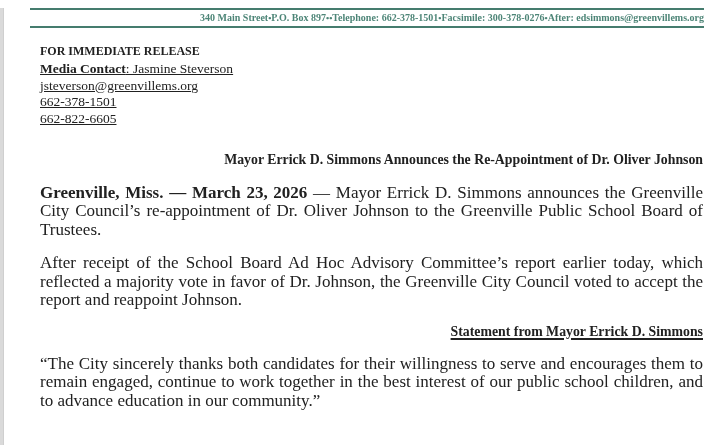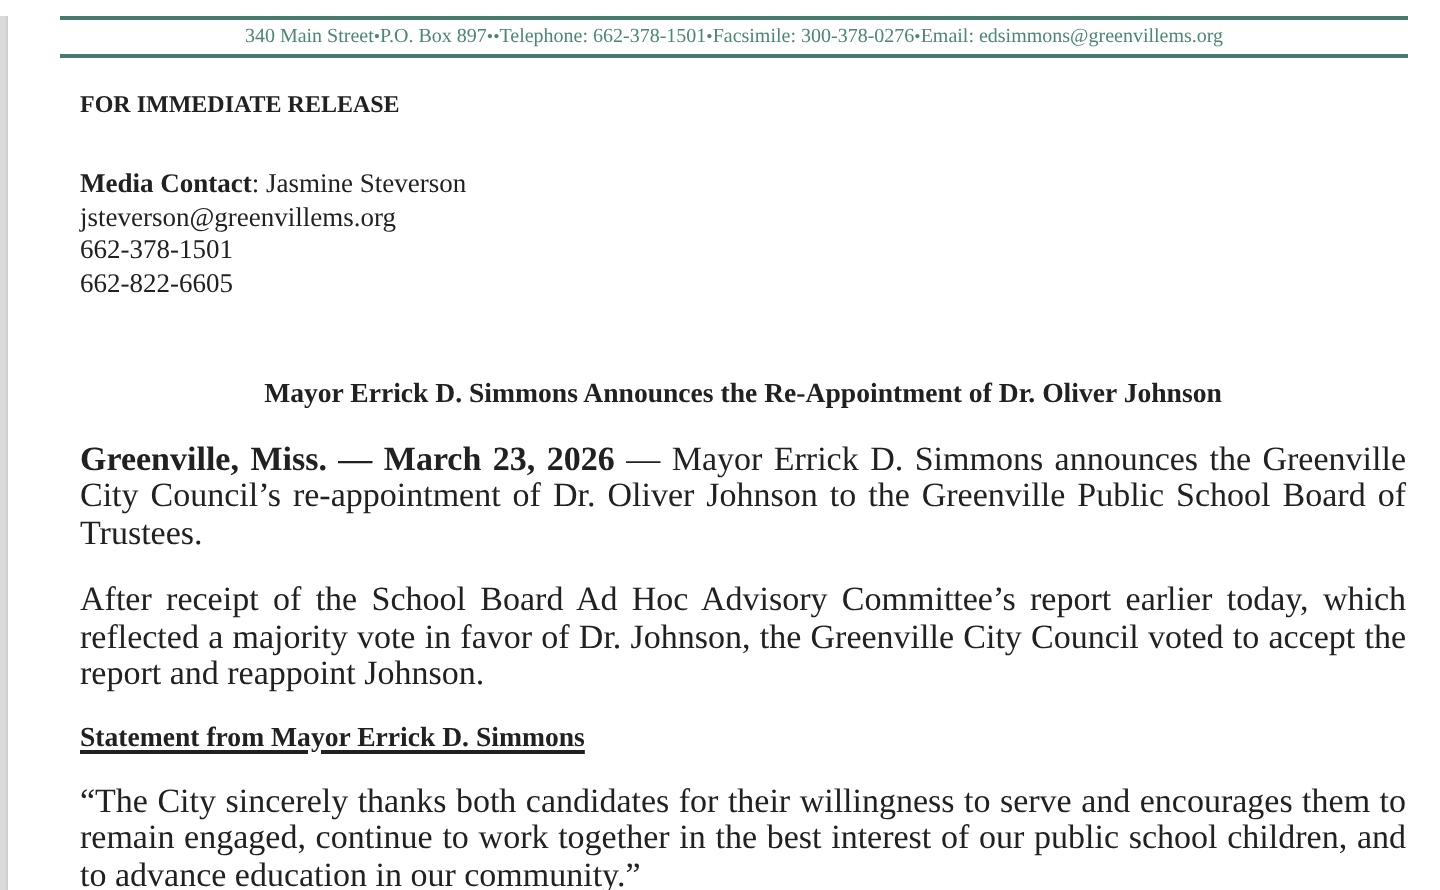--- a/index.html
+++ b/index.html
@@ -9,57 +9,57 @@
     width:720px; height:445px; overflow:hidden;
     font-family:"Liberation Serif","DejaVu Serif",serif;
     color:var(--ink);
   }
   .canvas { position:relative; width:720px; height:445px; background:#ffffff; }
   .edge-left { position:absolute; left:0; top:0; width:4px; height:445px; background:#dadada; border-right:1px solid #cfcfcf; }
 
   .letterhead { margin:8px 16px 0 30px; color:var(--green); }
   .lh-rule { height:2px; background:var(--rule); }
   .lh-text {
-    display:flex; justify-content:center; align-items:baseline;
+    display:flex; justify-content:flex-end; align-items:baseline;
     width:100%; white-space:nowrap; overflow:hidden;
-    font-size:10px; line-height:16px;
+    font-size:10px; line-height:16px;font-weight:bold;
   }
   .lh-seg { flex:0 0 auto; }
   .sep { flex:0 0 auto; font-size:9px; }
 
   .content { margin:0 17px 0 40px; }
   .release { margin-top:15px; font-weight:bold; font-size:12px; line-height:16px; }
-  .contact { margin-top:24px; font-size:13.5px; line-height:16.5px; }
+  .contact { margin-top:2px; font-size:13.5px; line-height:16.5px;text-decoration:underline; }
   .bold { font-weight:bold; }
-  .title { margin-top:38px; text-align:center; font-weight:bold; font-size:13.8px; line-height:17.5px; }
+  .title { margin-top:24px; text-align:right; font-weight:bold; font-size:13.8px; line-height:17.5px; }
   .para { margin-top:15px; font-size:17px; line-height:18.5px; text-align:justify; }
   .stmt {
     margin-top:13px; font-size:13.8px; line-height:17px; font-weight:bold;
-    text-decoration:underline; text-decoration-thickness:1.5px; text-underline-offset:2px;
+    text-decoration:underline; text-decoration-thickness:1.5px; text-underline-offset:2px;text-align:right;
   }
 </style>
 </head>
 <body>
 
 <div class="canvas">
   <div class="edge-left"></div>
 
   <div class="letterhead">
     <div class="lh-rule"></div>
     <div class="lh-text">
       <span class="lh-seg">340 Main Street</span>
       <span class="sep">•</span>
       <span class="lh-seg">P.O. Box 897</span>
       <span class="sep">•</span>
       <span class="sep">•</span>
       <span class="lh-seg">Telephone: 662-378-1501</span>
       <span class="sep">•</span>
       <span class="lh-seg">Facsimile: 300-378-0276</span>
       <span class="sep">•</span>
-      <span class="lh-seg">Email: edsimmons@greenvillems.org</span>
+      <span class="lh-seg">After: edsimmons@greenvillems.org</span>
     </div>
     <div class="lh-rule"></div>
   </div>
 
   <div class="content">
     <p class="release">FOR IMMEDIATE RELEASE</p>
 
     <div class="contact">
       <p><span class="bold">Media Contact</span><span>: Jasmine Steverson</span></p>
       <p>jsteverson@greenvillems.org</p>

